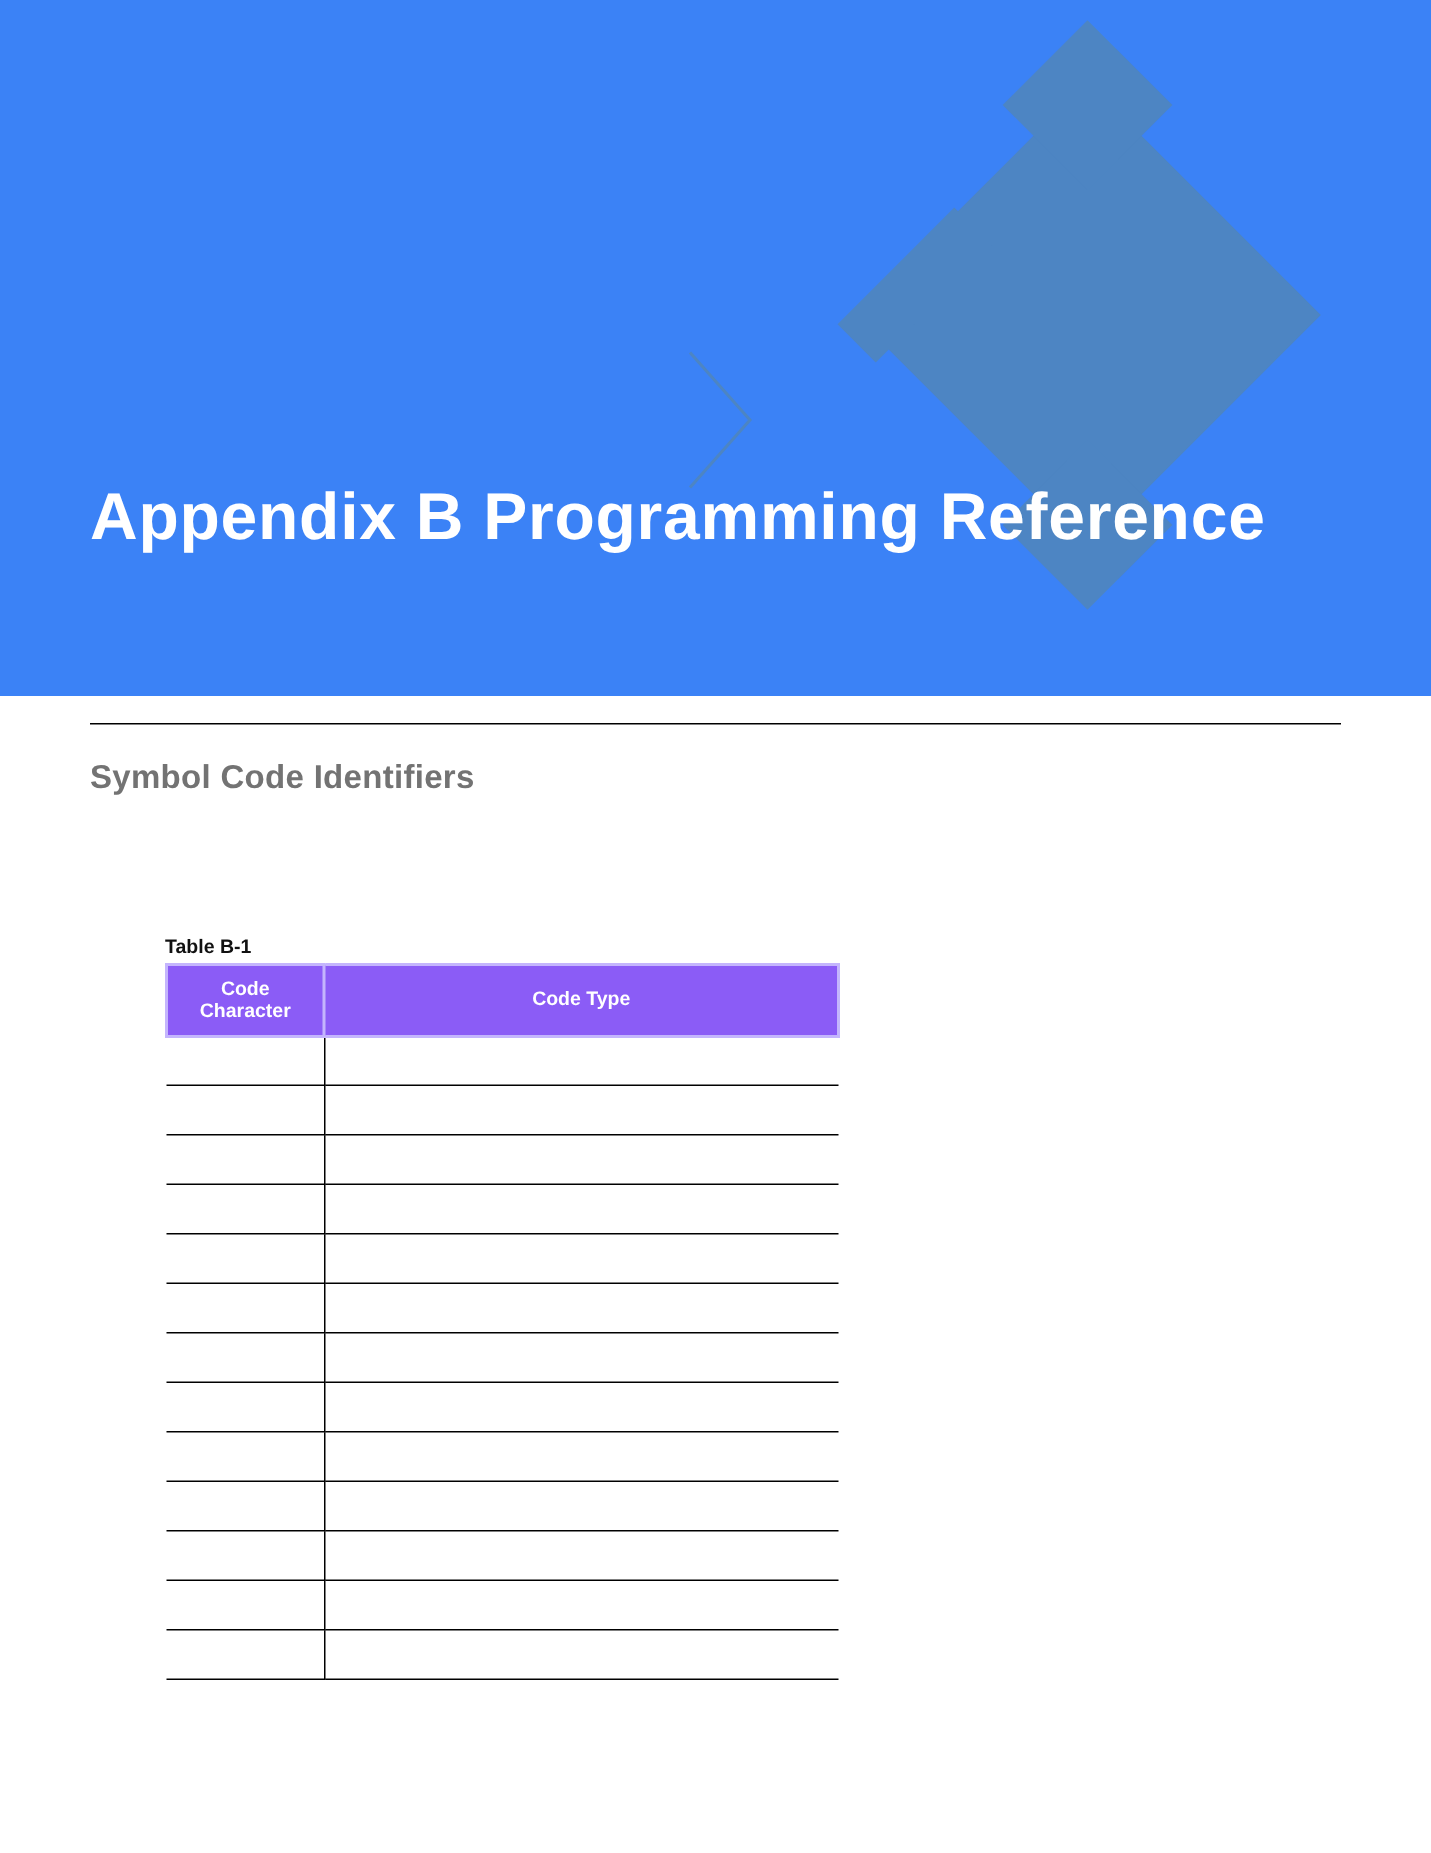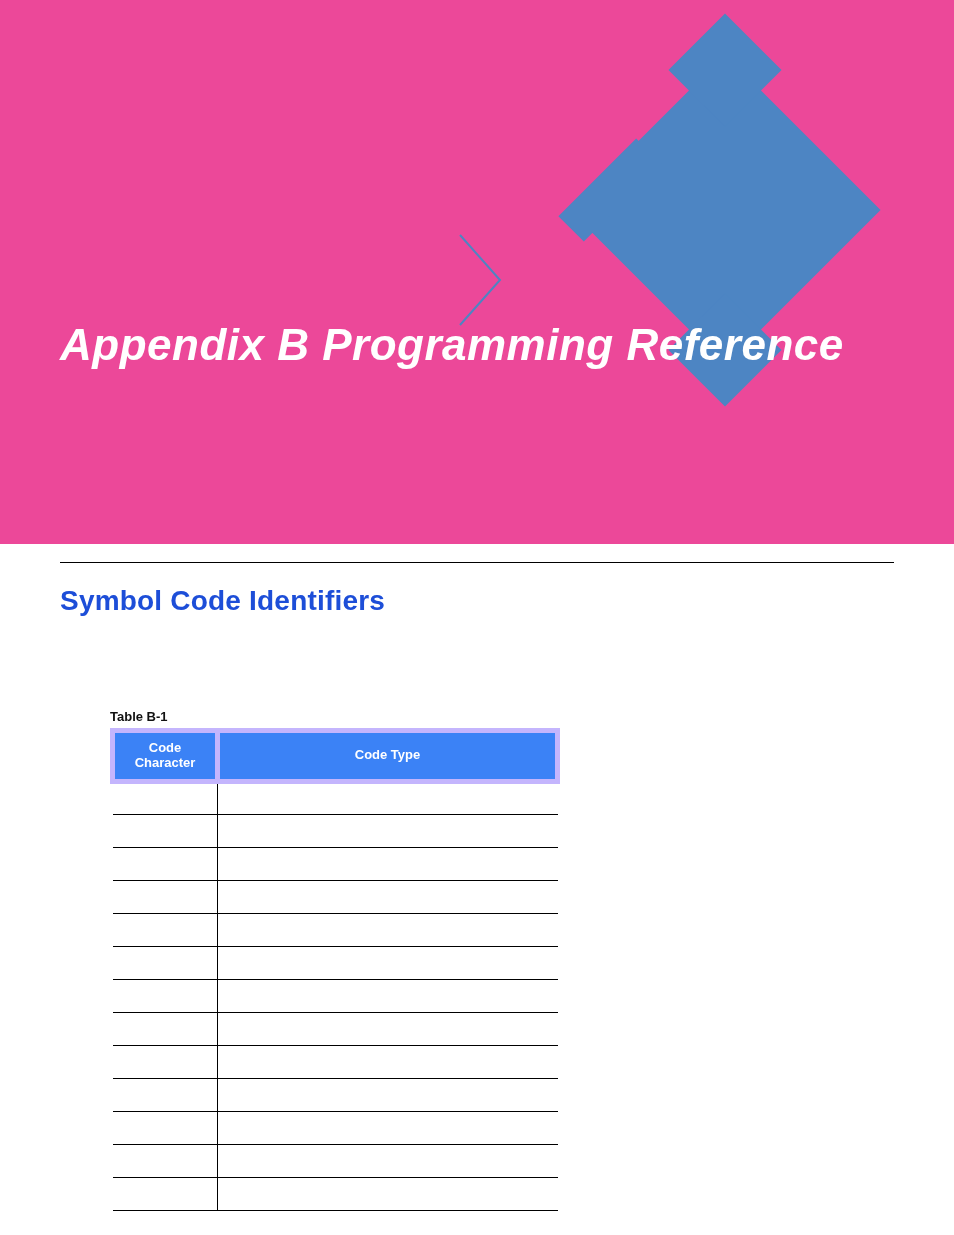--- a/index.html
+++ b/index.html
@@ -1,24 +1,23 @@
 <!DOCTYPE html>
 <html><head>
 <meta charset="utf-8">
 <style>
   * { margin: 0; padding: 0; box-sizing: border-box; }
   html, body { width: 954px; height: 1235px; background: #ffffff; font-family: Arial, Helvetica, sans-serif; }
   .page { position: relative; width: 954px; height: 1235px; }
   .banner {
     position: relative;
     width: 954px;
-    height: 544px;
-    background: #ec4899;
+    height: 464px;
+    background: #3b82f6;
     overflow: hidden;
-    font-style: italic;
   }
   .banner-art {
     position: absolute;
     top: 0; right: 0;
     width: 954px; height: 444px;
     pointer-events: none;
   }
   .banner-title {
     position: absolute;
     left: 60px;
@@ -32,48 +31,48 @@
     position: relative;
     padding: 0 60px;
   }
   .rule-top {
     height: 1px;
     background: #000;
     margin-top: 18px;
   }
   .section-title {
     margin-top: 22px;
-    font-size: 28px;
+    font-size: 22px;
     font-weight: 700;
-    color: #1d4ed8;
+    color: #737373;
     letter-spacing: 0.2px;
   }
   .table-wrap {
     margin-top: 92px;
     margin-left: 50px;
     width: 450px;
   }
   .table-label {
     font-size: 13px;
     font-weight: 700;
     color: #111;
     margin-bottom: 4px;
   }
   table.code-table {
     border-collapse: collapse;
     width: 100%;
   }
   table.code-table th {
-    background: #3b82f6;
+    background: #8b5cf6;
     color: #ffffff;
     font-size: 13px;
     font-weight: 700;
     text-align: center;
     padding: 8px 6px;
-    border: 5px solid #c4b5fd;
+    border: 2px solid #c4b5fd;
     line-height: 1.15;
     vertical-align: middle;
   }
   table.code-table th.col1 { width: 105px; }
   table.code-table td {
     border-bottom: 1px solid #000;
     height: 33px;
     padding: 0 6px;
     font-size: 13px;
   }

